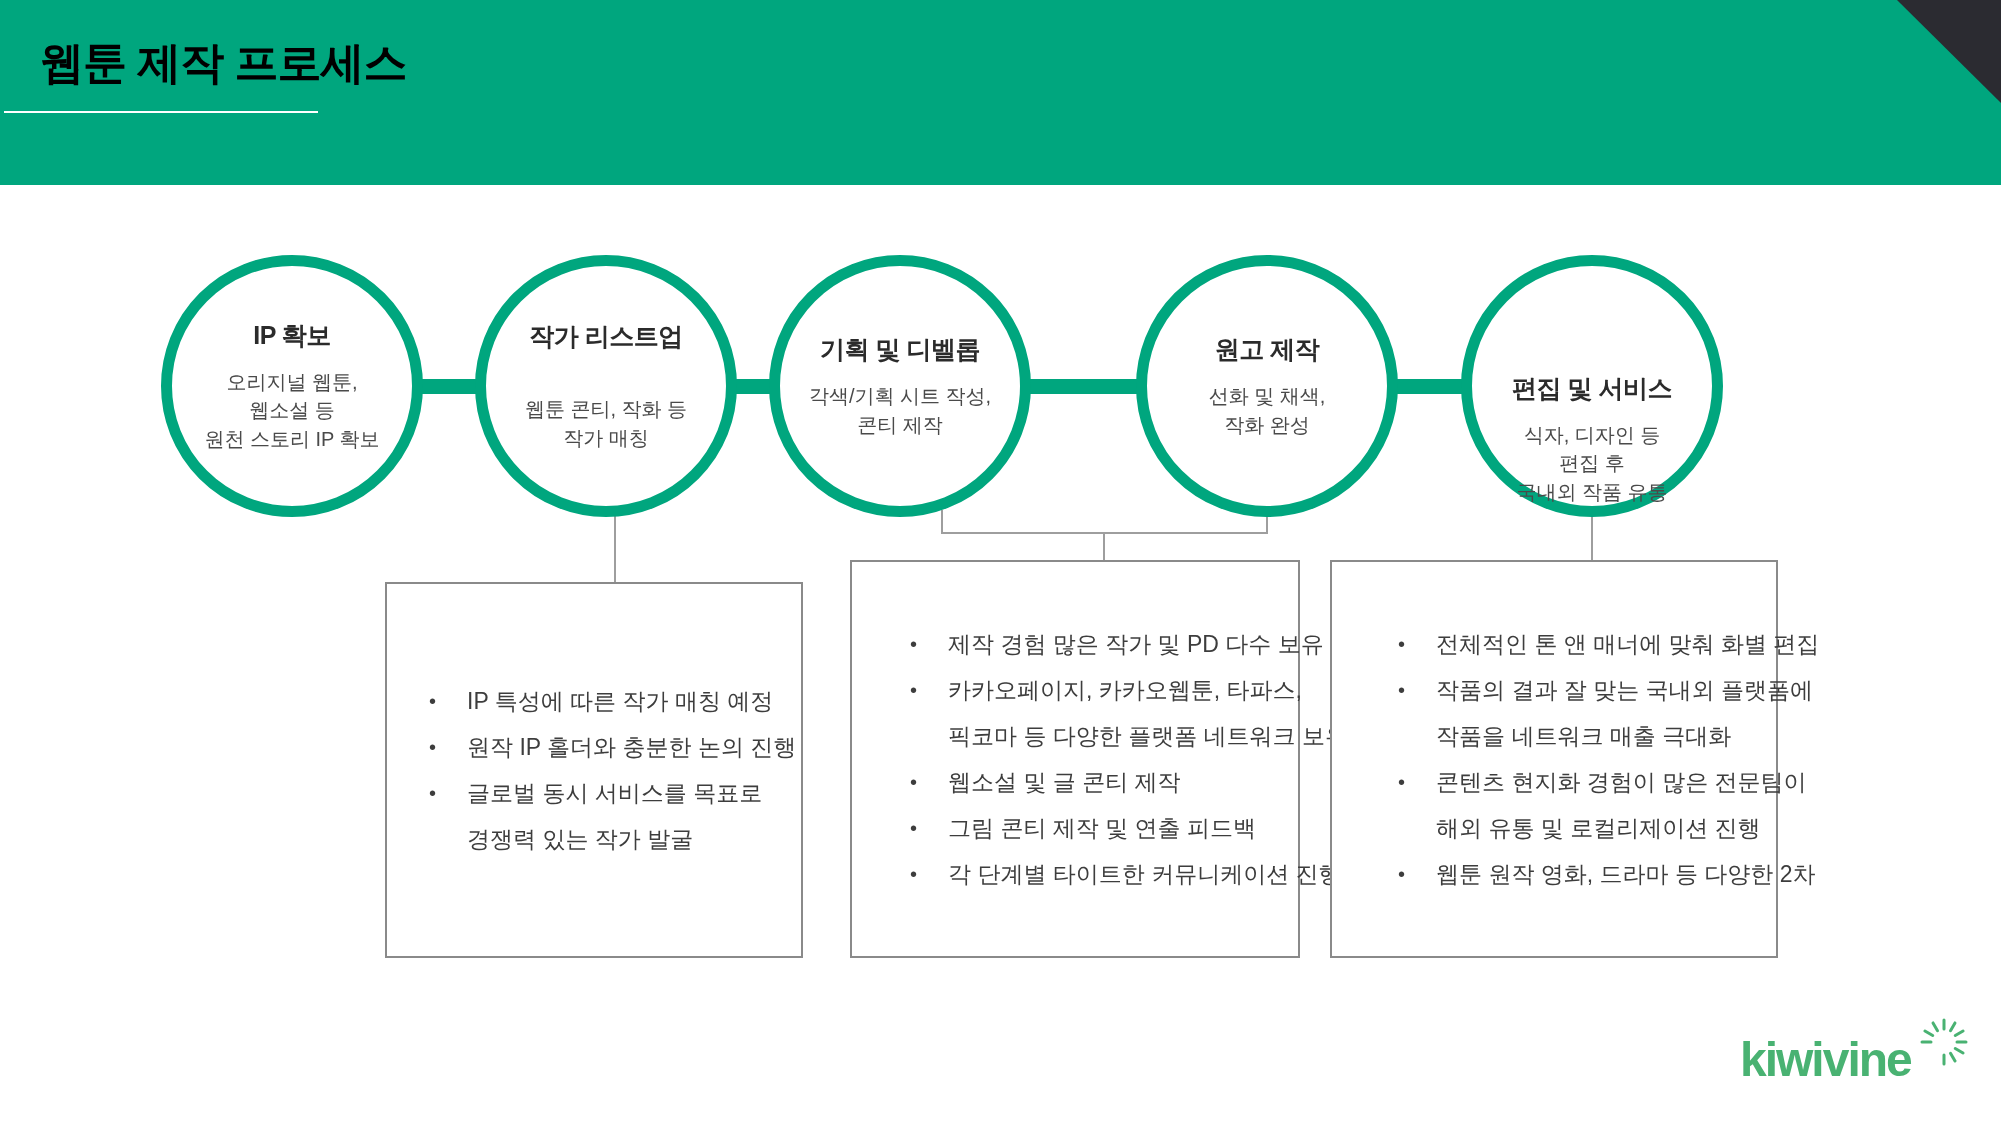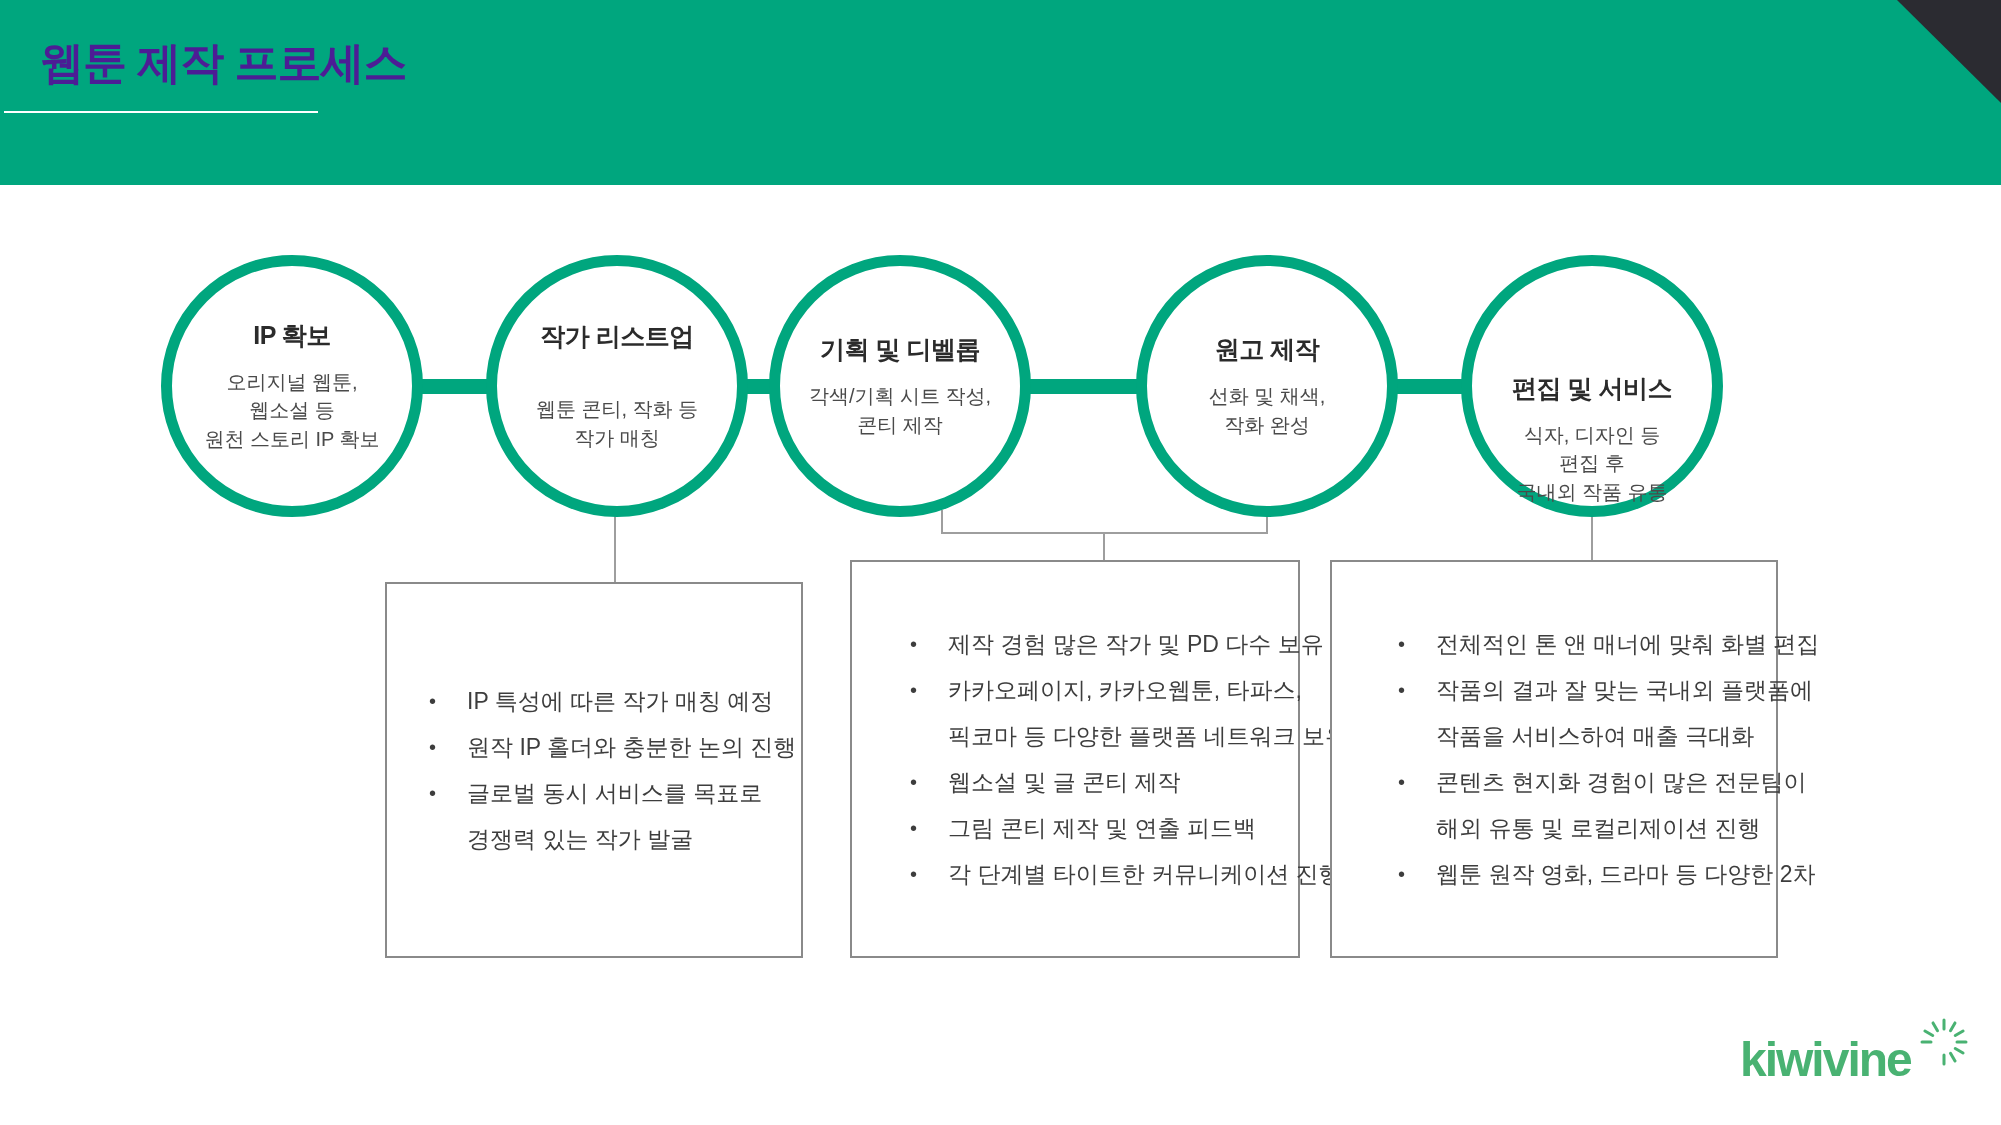--- a/index.html
+++ b/index.html
@@ -16,21 +16,21 @@
   html,body{margin:0;padding:0;}
   body{
     width:2001px;height:1125px;position:relative;overflow:hidden;
     background:#ffffff;
     font-family:"Liberation Sans","DejaVu Sans",sans-serif;
   }
   .stage{position:absolute;inset:0;}
 
   
   .header{position:absolute;top:0;left:0;width:2001px;height:185px;background:var(--brand-green);}
-  .header-title{position:absolute;left:40px;top:34px;font-size:44px;font-weight:bold;color:#4c1d95;letter-spacing:-1px;}
+  .header-title{position:absolute;left:40px;top:34px;font-size:44px;font-weight:bold;color:#000000;letter-spacing:-1px;}
   .header-underline{position:absolute;left:4px;top:111px;width:314px;height:2px;background:#ffffff;}
   .corner-triangle{position:absolute;top:0;right:0;width:0;height:0;
     border-top:103px solid var(--corner-dark);border-left:104px solid transparent;}
 
   
   .hbar{position:absolute;top:379px;height:15px;background:var(--brand-green);z-index:0;}
   .circle{position:absolute;top:255px;width:262px;height:262px;border:11px solid var(--brand-green);
     border-radius:50%;background:#ffffff;z-index:1;
     display:flex;flex-direction:column;align-items:center;justify-content:center;text-align:center;}
   .circle-title{font-size:25px;font-weight:bold;color:var(--title-dark);letter-spacing:-0.5px;margin-bottom:16px;white-space:nowrap;}
@@ -73,21 +73,21 @@
       <div class="hbar" style="left: 942px; width: 325px;"></div>
       <div class="hbar" style="left: 1267px; width: 325px;"></div>
       <div class="circle" style="left: 161px; justify-content: center;">
     <div class="circle-title">IP 확보</div>
     <div class="circle-desc">
           <div>오리지널 웹툰,</div>
           <div>웹소설 등</div>
           <div>원천 스토리 IP 확보</div>
         </div>
   </div>
-      <div class="circle" style="left: 486px; gap: 26px;">
+      <div class="circle" style="left: 475px; gap: 26px;">
     <div class="circle-title">작가 리스트업</div>
     <div class="circle-desc">
           <div>웹툰 콘티, 작화 등</div>
           <div>작가 매칭</div>
         </div>
   </div>
       <div class="circle" style="left: 769px;">
     <div class="circle-title">기획 및 디벨롭</div>
     <div class="circle-desc">
           <div>각색/기획 시트 작성,</div>
@@ -183,21 +183,21 @@
         <div class="bullet">
           <span class="dot">•</span>
           <div class="btext">
             <div>전체적인 톤 앤 매너에 맞춰 화별 편집</div>
           </div>
         </div>
         <div class="bullet">
           <span class="dot">•</span>
           <div class="btext">
             <div>작품의 결과 잘 맞는 국내외 플랫폼에</div>
-            <div>작품을 서비스하여 매출 극대화</div>
+            <div>작품을 네트워크 매출 극대화</div>
           </div>
         </div>
         <div class="bullet">
           <span class="dot">•</span>
           <div class="btext">
             <div>콘텐츠 현지화 경험이 많은 전문팀이</div>
             <div>해외 유통 및 로컬리제이션 진행</div>
           </div>
         </div>
         <div class="bullet">

